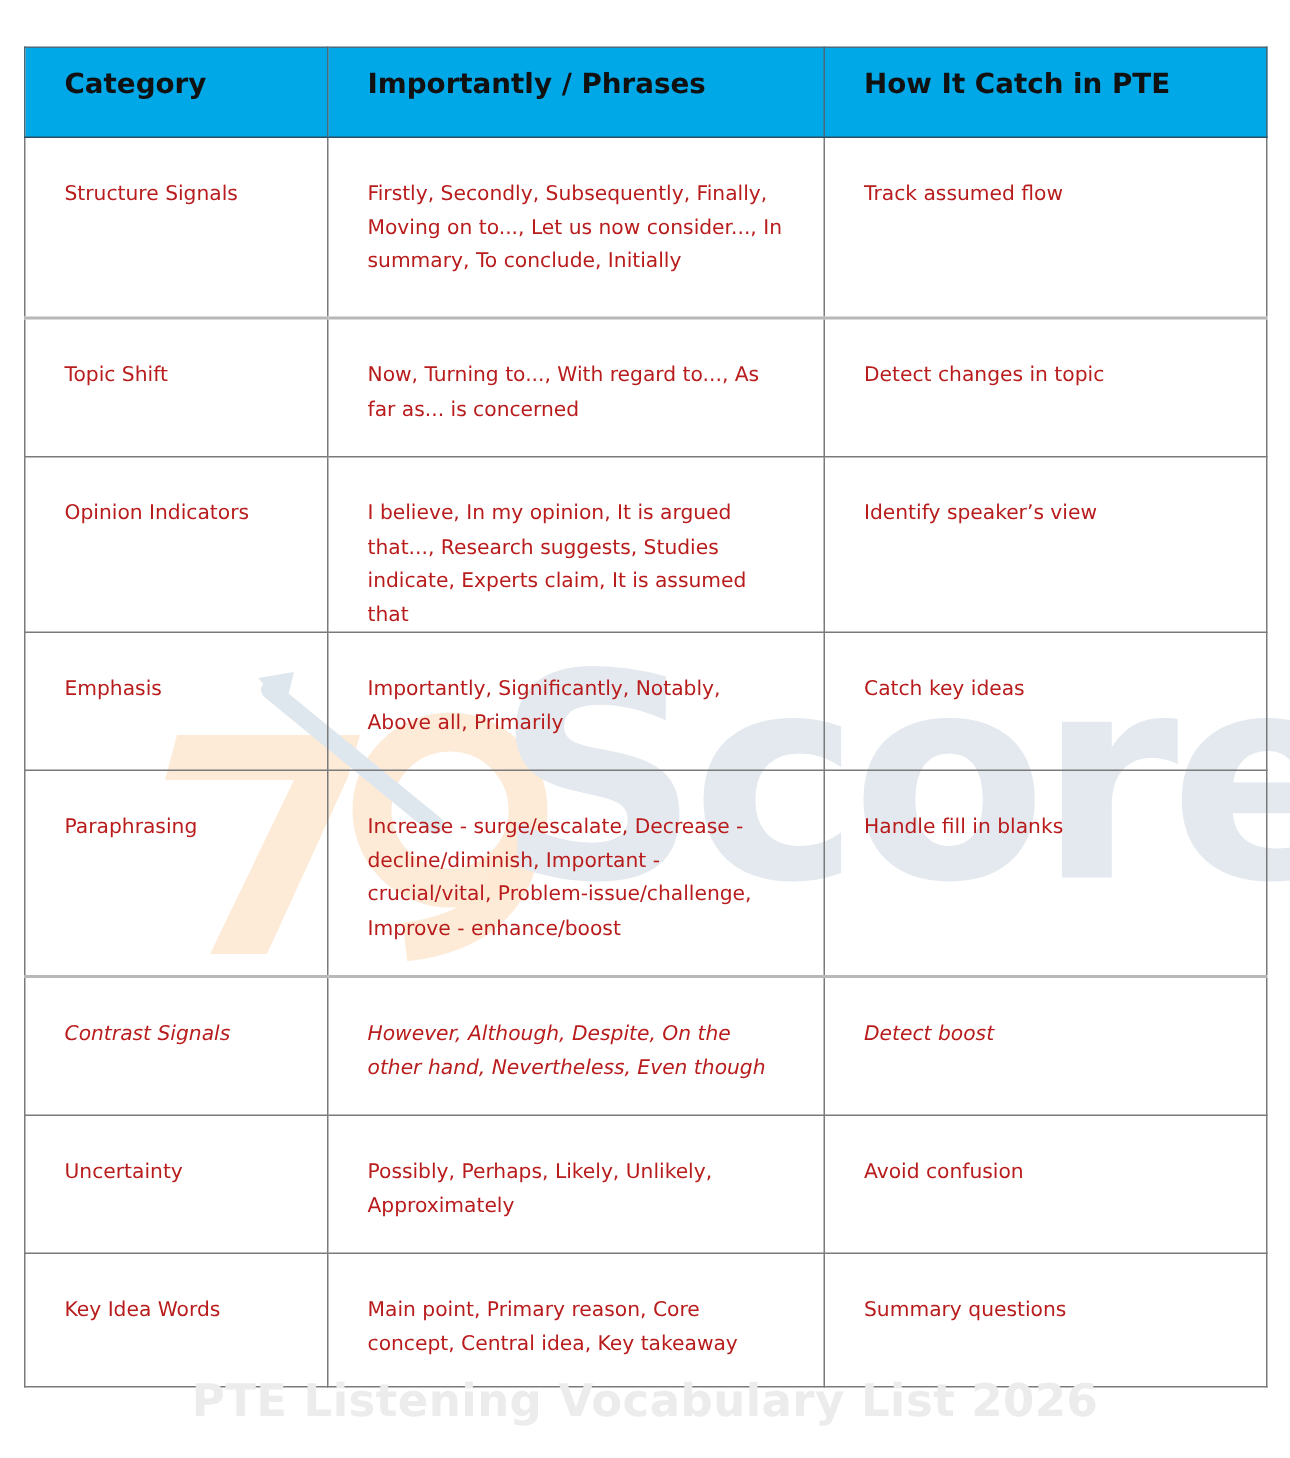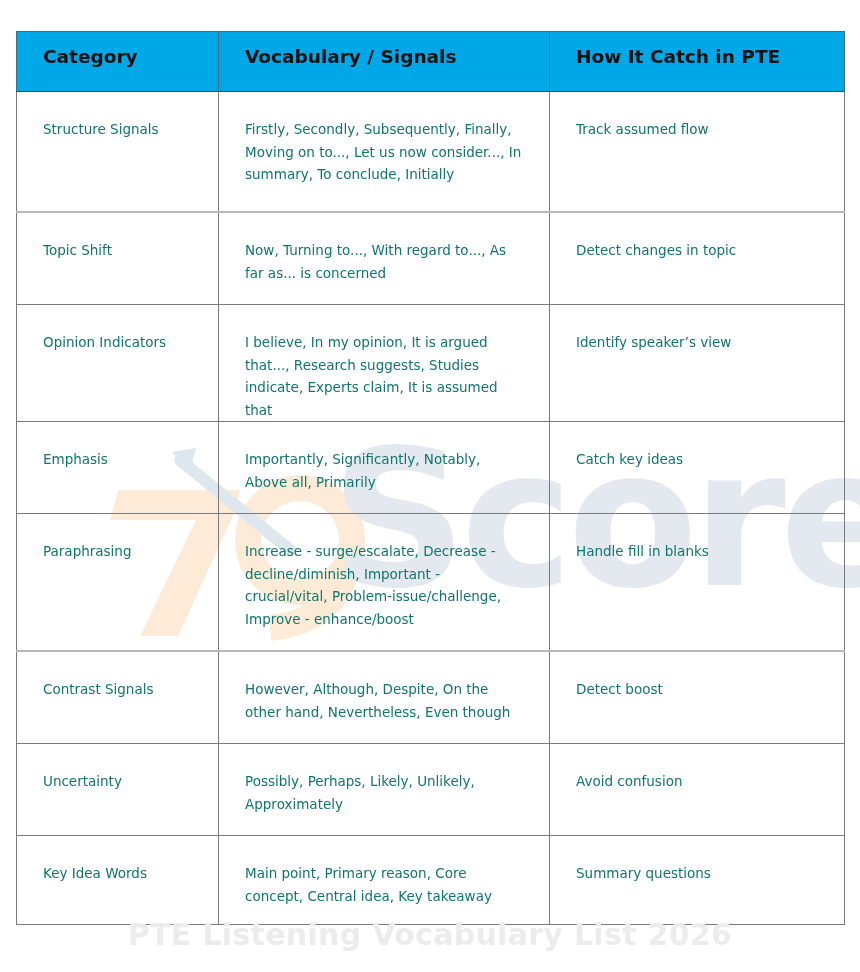--- a/index.html
+++ b/index.html
@@ -49,29 +49,29 @@
       border: 1px solid #4a6a7a;
       border-bottom: 1.5px solid #2d4f60;
       letter-spacing: 0px;
     }
     tbody td {
       vertical-align: top;
       font-size: 13.5px;
       line-height: 22.5px;
       padding: 26px 24px 0 26px;
       border: 1px solid #7a7a7a;
-      color: #0f766e;
+      color: #b91c1c;
       background: transparent;
     }
     tbody tr.row-1 td { height: 93px; }
     tbody tr.row-2 td { height: 65px; }
     tbody tr.row-3 td { height: 88px; }
     tbody tr.row-4 td { height: 65px; }
     tbody tr.row-5 td { height: 110px; }
-    tbody tr.row-6 td { height: 65px; }
+    tbody tr.row-6 td { height: 65px; font-style: italic; }
     tbody tr.row-7 td { height: 65px; }
     tbody tr.row-8 td { height: 62px; }
     tbody tr.row-1 td, tbody tr.row-5 td { border-bottom-color: #b8b8b8; border-bottom-width: 2px; }
     .footer-title {
       position: absolute;
       left: 0;
       top: 917px;
       width: 860px;
       text-align: center;
       font-family: "DejaVu Sans", "Liberation Sans", sans-serif;
@@ -105,21 +105,21 @@
 <div class="table-wrap">
   <table>
     <colgroup>
       <col class="c1">
         <col class="c2">
         <col class="c3">
     </colgroup>
     <thead>
       <tr>
         <th>Category</th>
-        <th>Vocabulary / Signals</th>
+        <th>Importantly / Phrases</th>
         <th>How It Catch in PTE</th>
       </tr>
     </thead>
     <tbody>
       <tr class="row-1">
         <td>Structure Signals</td>
         <td>Firstly, Secondly, Subsequently, Finally, Moving on to..., Let us now consider..., In summary, To conclude, Initially</td>
         <td>Track assumed flow</td>
       </tr>
       <tr class="row-2">

